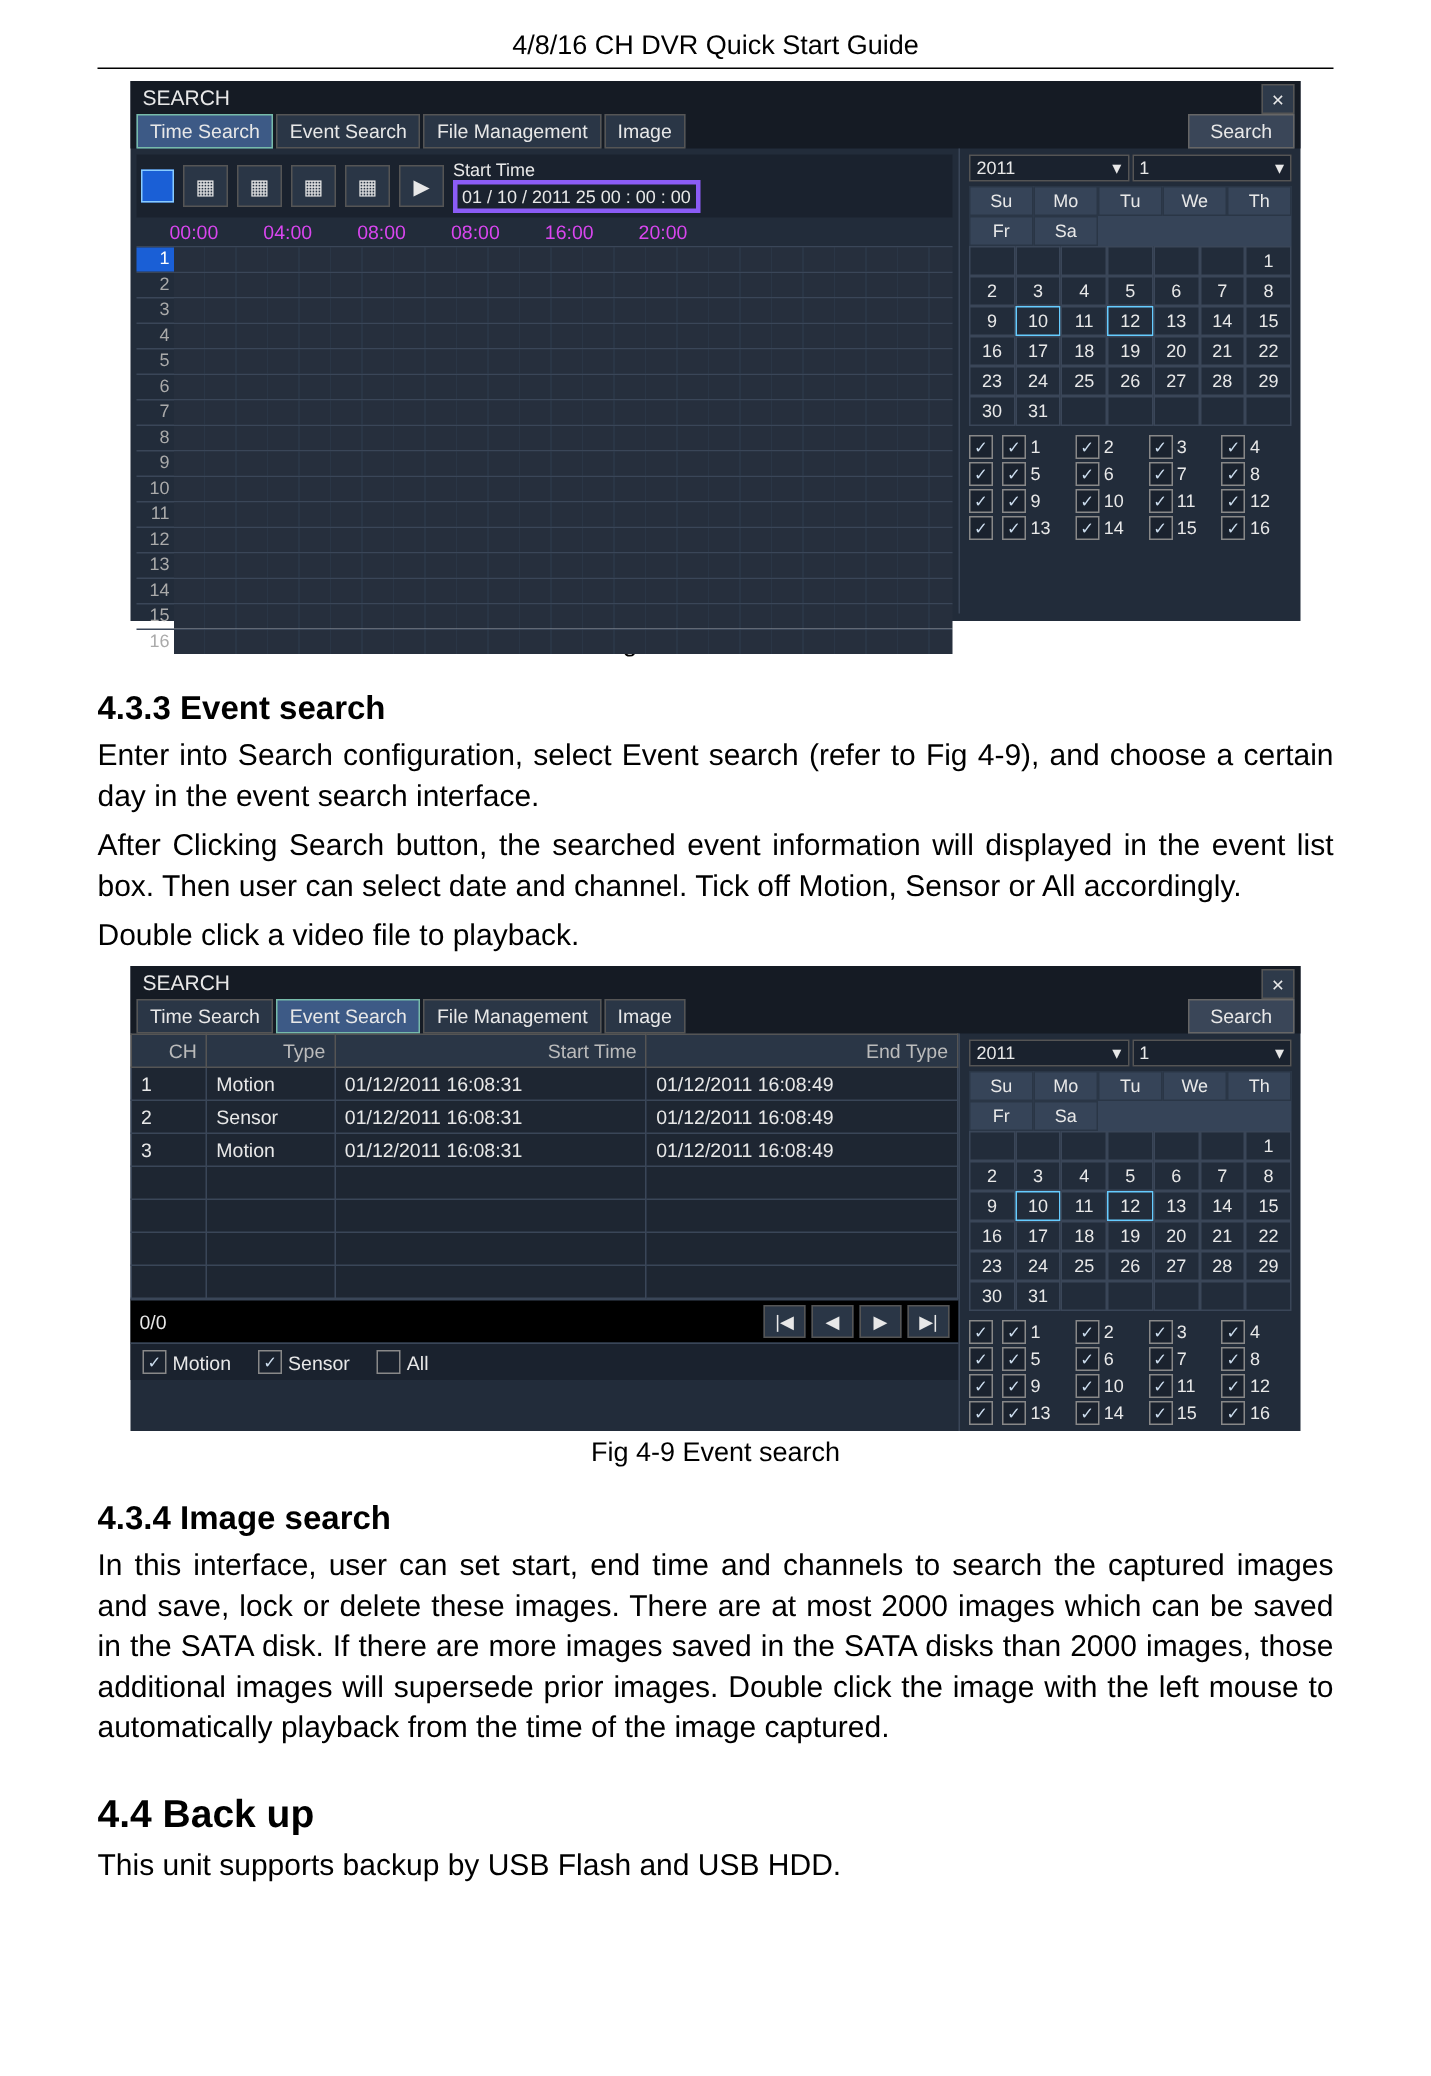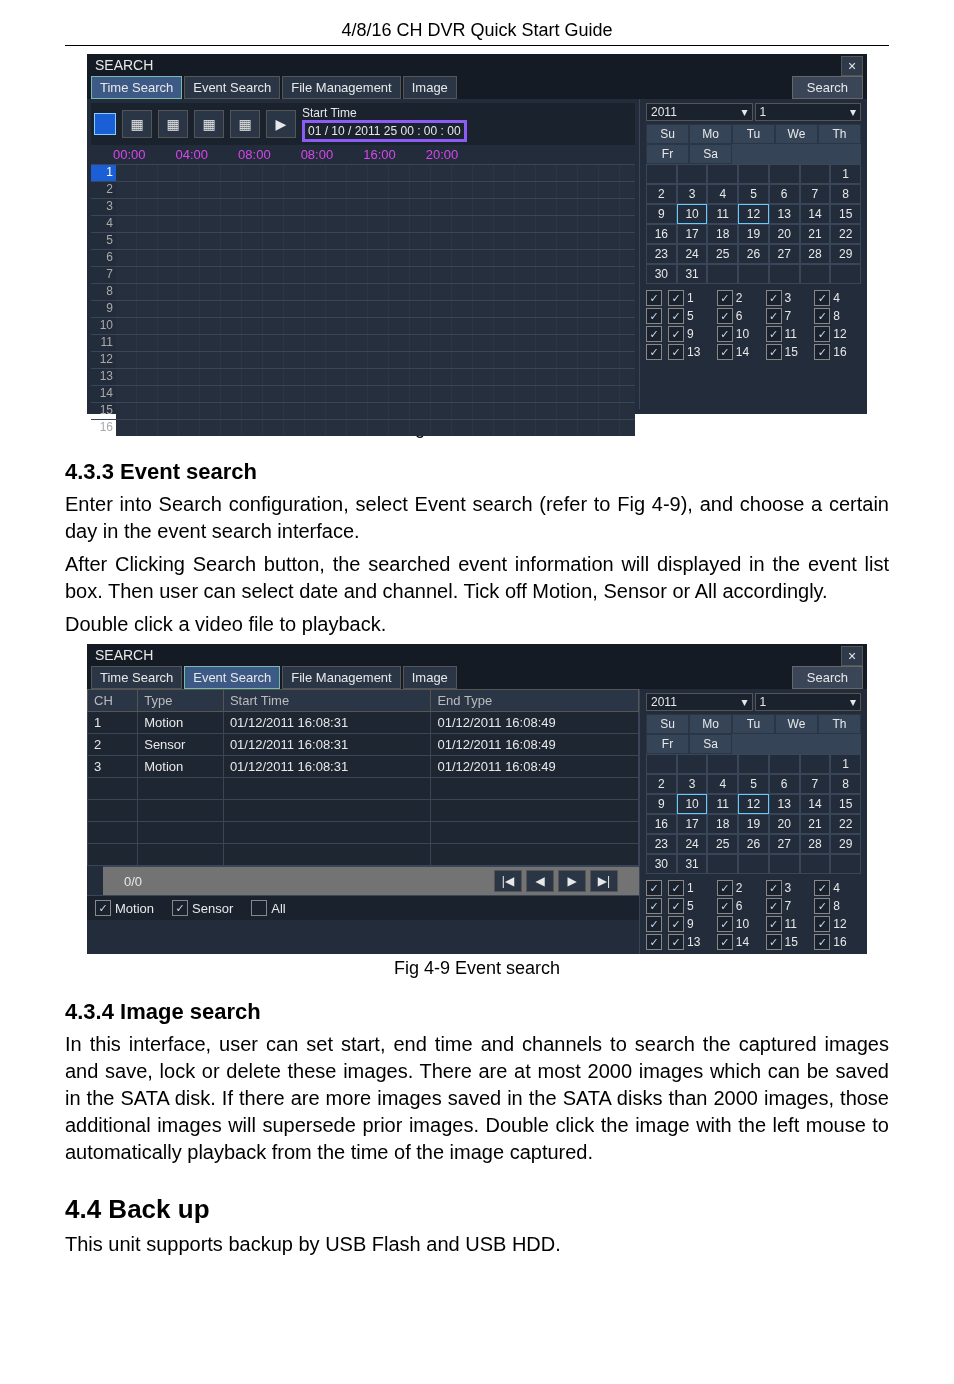--- a/index.html
+++ b/index.html
@@ -94,23 +94,23 @@
   .chk { width:14px; height:14px; background:#1a222e; border:1px solid #888; display:inline-flex; align-items:center; justify-content:center; font-size:11px; }
   .chk::after { content:"✓"; color:#cde; }
   .ch-cell { display:flex; gap:3px; align-items:center; }
 
   
   .es-window { width: 780px; }
   .es-body { display:flex; }
   .es-left { flex:1; }
   .es-right { width:215px; border-left:1px solid #3a4658; padding:4px 6px; }
   table.event-table { width:100%; border-collapse:collapse; font-size:13px; }
-  table.event-table th { background:#2a3646; border:1px solid #555; padding:3px 6px; text-align:left; font-weight:normal; color:#bbb; }
+  table.event-table th { background:#2a3646; border:1px solid #555; padding:3px 6px; text-align:right; font-weight:normal; color:#bbb; }
   table.event-table td { background:#1e2632; border:1px solid #3a4658; padding:3px 6px; }
-  .pager { display:flex; align-items:center; padding:3px 21px; background:#737373; border-top:1px solid #3a4658;margin-left:16px; }
+  .pager { display:flex; align-items:center; padding:3px 6px; background:#000000; border-top:1px solid #3a4658; }
   .pager-btn { width:26px; height:20px; background:#2a3646; border:1px solid #555; margin-left:4px; text-align:center; line-height:20px; font-size:12px; }
   .filter-row { display:flex; gap:18px; padding:4px 8px; background:#1a222e; border-top:1px solid #3a4658; }
   .chk-off { width:14px; height:14px; background:#1a222e; border:1px solid #888; display:inline-block; }
 
   
   .caption { text-align:center; font-size:18px; margin:4px 0 8px 0; }
   h3.sec { font-size:22px; font-weight:bold; margin:20px 0 6px 0; }
   h2.sec { font-size:26px; font-weight:bold; margin:28px 0 6px 0; }
   p.body { font-size:20px; line-height:1.35; margin:6px 0; text-align:justify; }
 </style>

